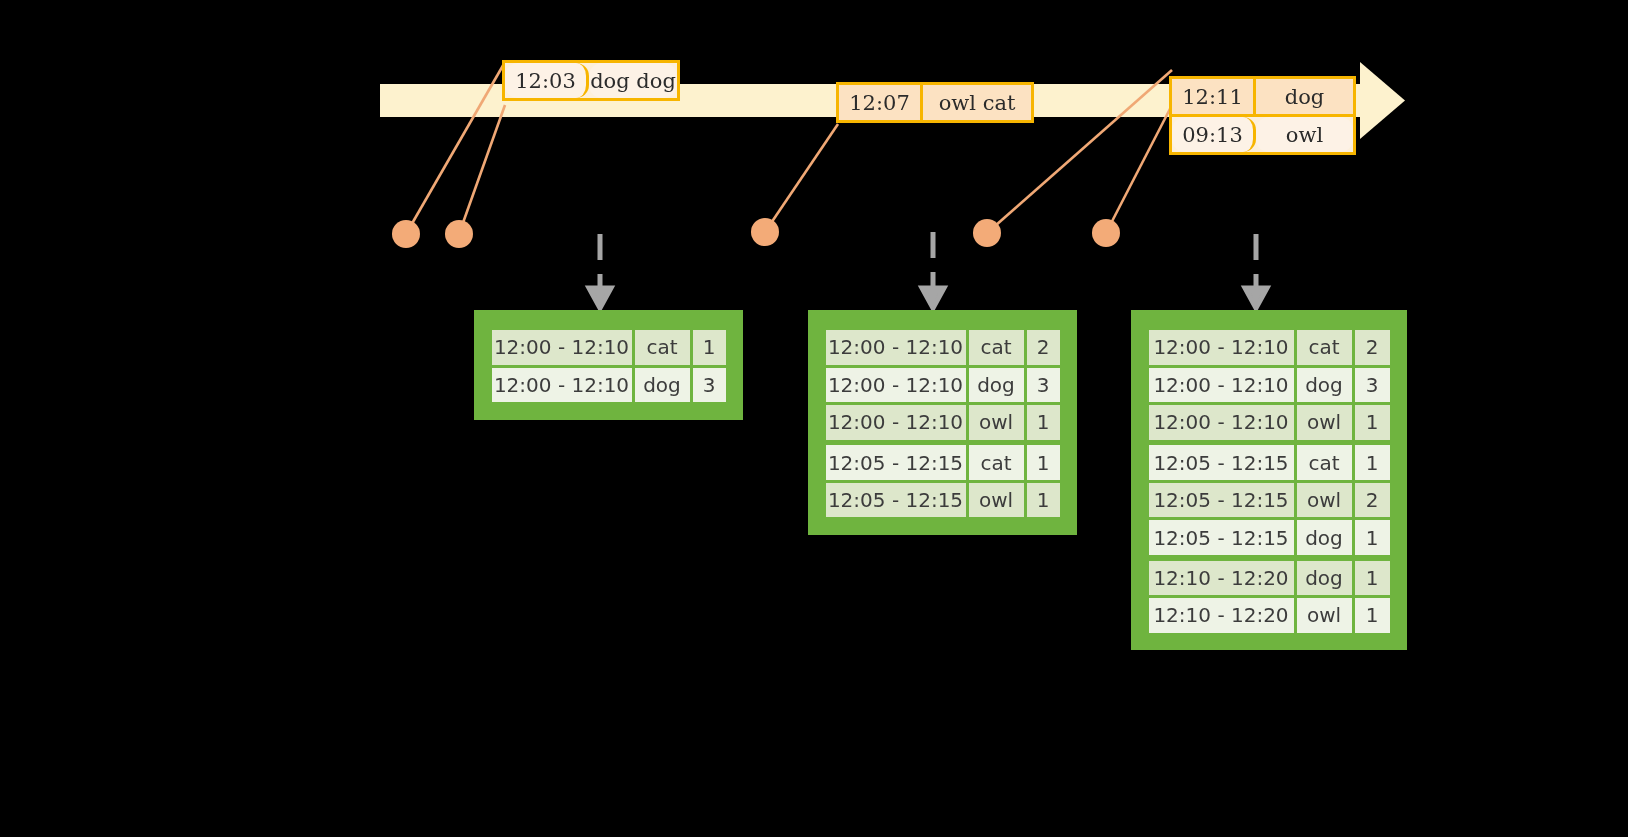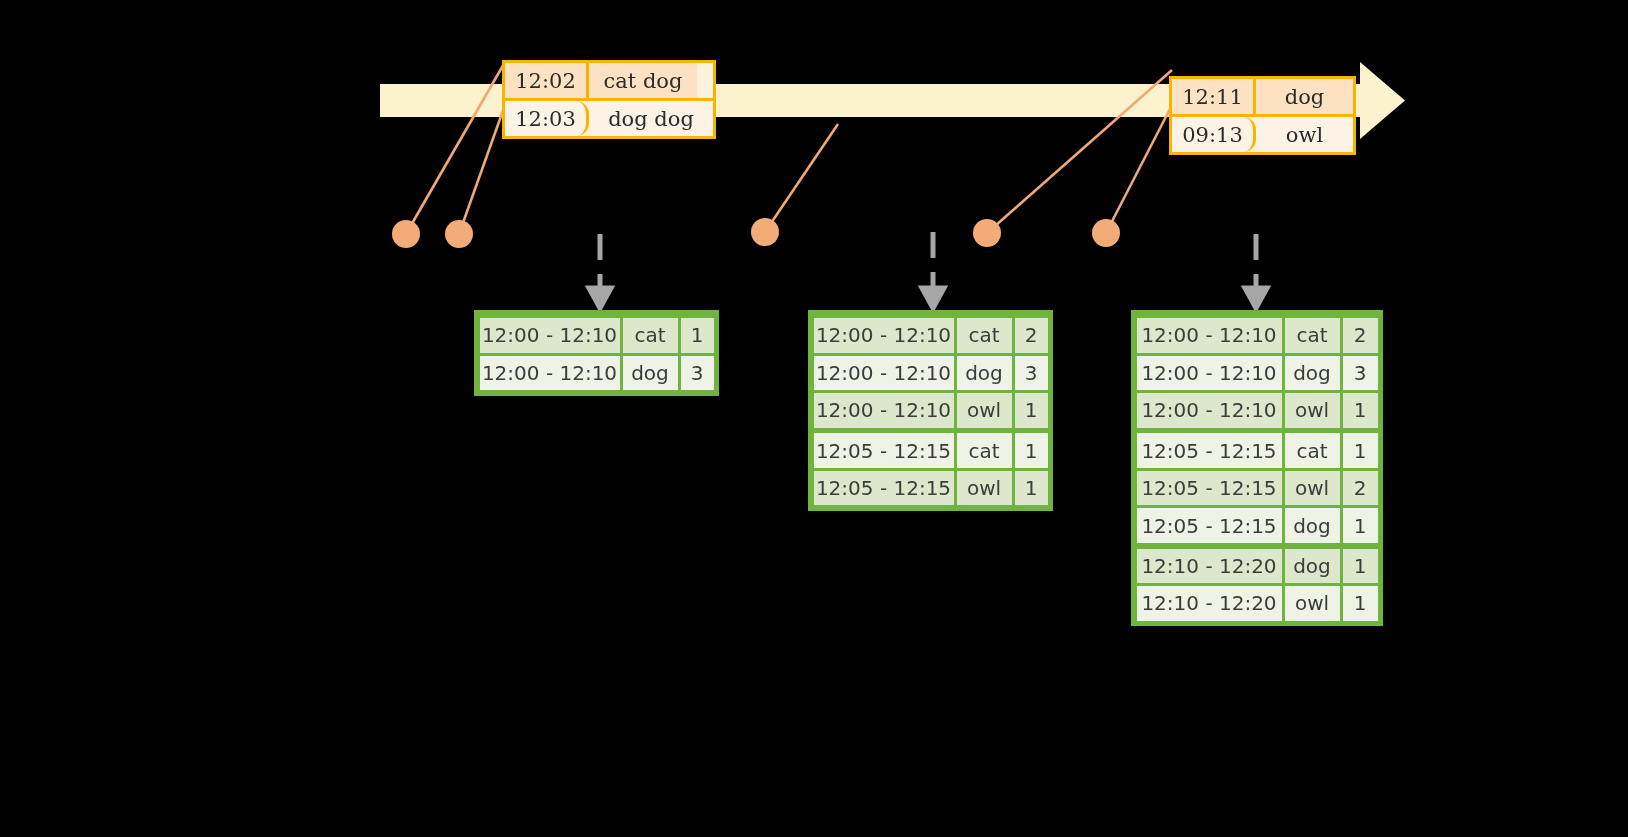--- a/index.html
+++ b/index.html
@@ -42,21 +42,21 @@
   }
   .evt-cell.time { border-right: 3px solid #f7b500; }
   .row.shade-a .evt-cell { background: #fce2c2; }
   .row.shade-b .evt-cell { background: #fdf2e6; border-radius: 13px; }
 
   
   .res-table {
     position: absolute;
     border: 4px solid #6fb43f;
     background: #6fb43f;
-    padding: 0;
+    padding: 12px;
   }
   .res-row {
     display: flex;
     height: 37.6px;
   }
   .res-cell {
     font-size: 20px;
     color: #3c3c3c;
     display: flex;
     align-items: center;
@@ -107,30 +107,32 @@
         <polygon points="922,288 944,288 933,308"></polygon>
       </g>
       <g>
         <line x1="1256" y1="234" x2="1256" y2="288" stroke-dasharray="26 14"></line>
         <polygon points="1245,288 1267,288 1256,308"></polygon>
       </g>
     </g>
   </svg>
 
   <div class="evt-table" style="left:502px; top:60px;">
-    <div class="row shade-a">
-      <div class="evt-cell time" style="width:84px;">12:02</div>
-      <div class="evt-cell words" style="width:108px;">cat dog</div>
-    </div>
     <div class="row shade-b">
       <div class="evt-cell time" style="width:84px;">12:03</div>
-      <div class="evt-cell words" style="width:124px;">dog dog</div>
-    </div>
-  </div>
-
+      <div class="evt-cell words" style="width:88px;">dog dog</div>
+    </div>
+  </div>
+
+  <div class="evt-table" style="left:836px; top:82px;">
+    <div class="row shade-a">
+      <div class="evt-cell time" style="width:84px;">12:07</div>
+      <div class="evt-cell words" style="width:108px;">owl cat</div>
+    </div>
+  </div>
 
   <div class="evt-table" style="left:1169px; top:76px;">
     <div class="row shade-a">
       <div class="evt-cell time" style="width:84px;">12:11</div>
       <div class="evt-cell words" style="width:97px;">dog</div>
     </div>
     <div class="row shade-b">
       <div class="evt-cell time" style="width:84px;">09:13</div>
       <div class="evt-cell words" style="width:97px;">owl</div>
     </div>

